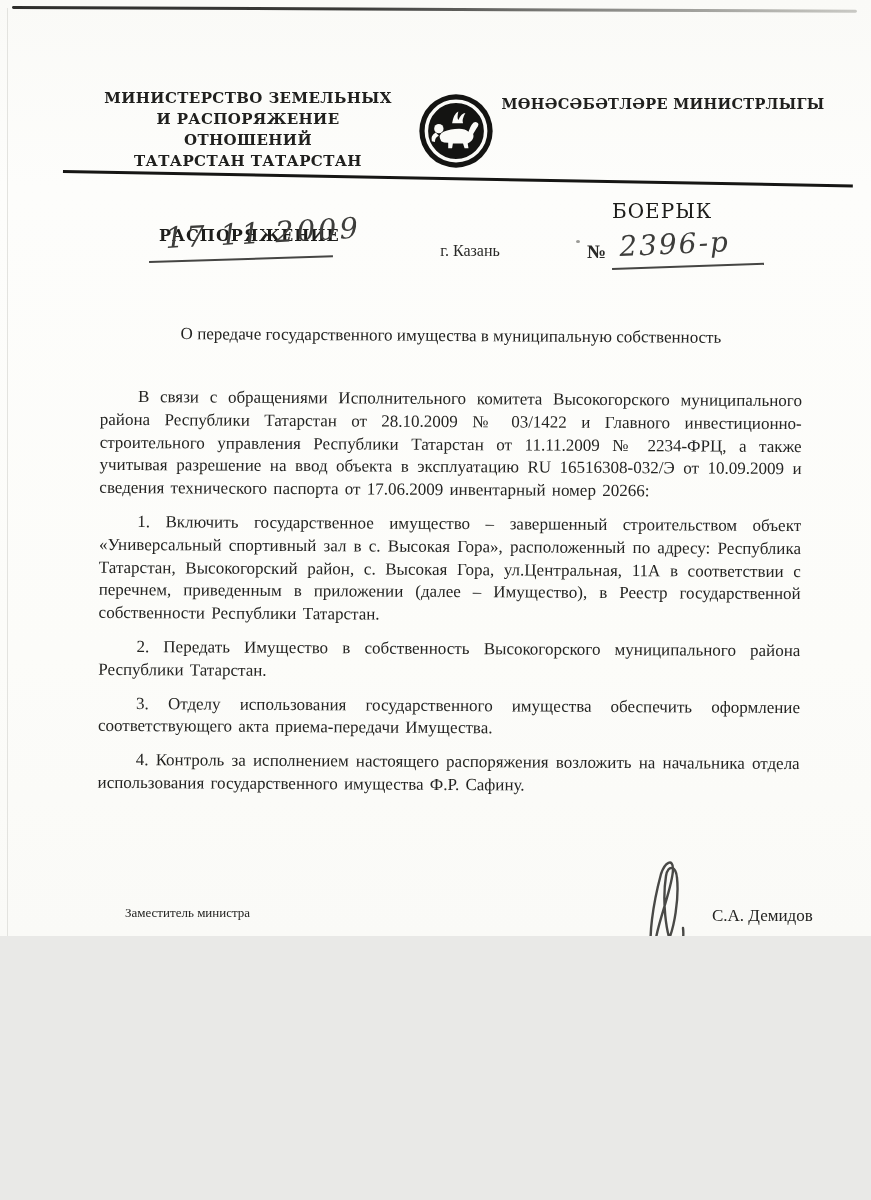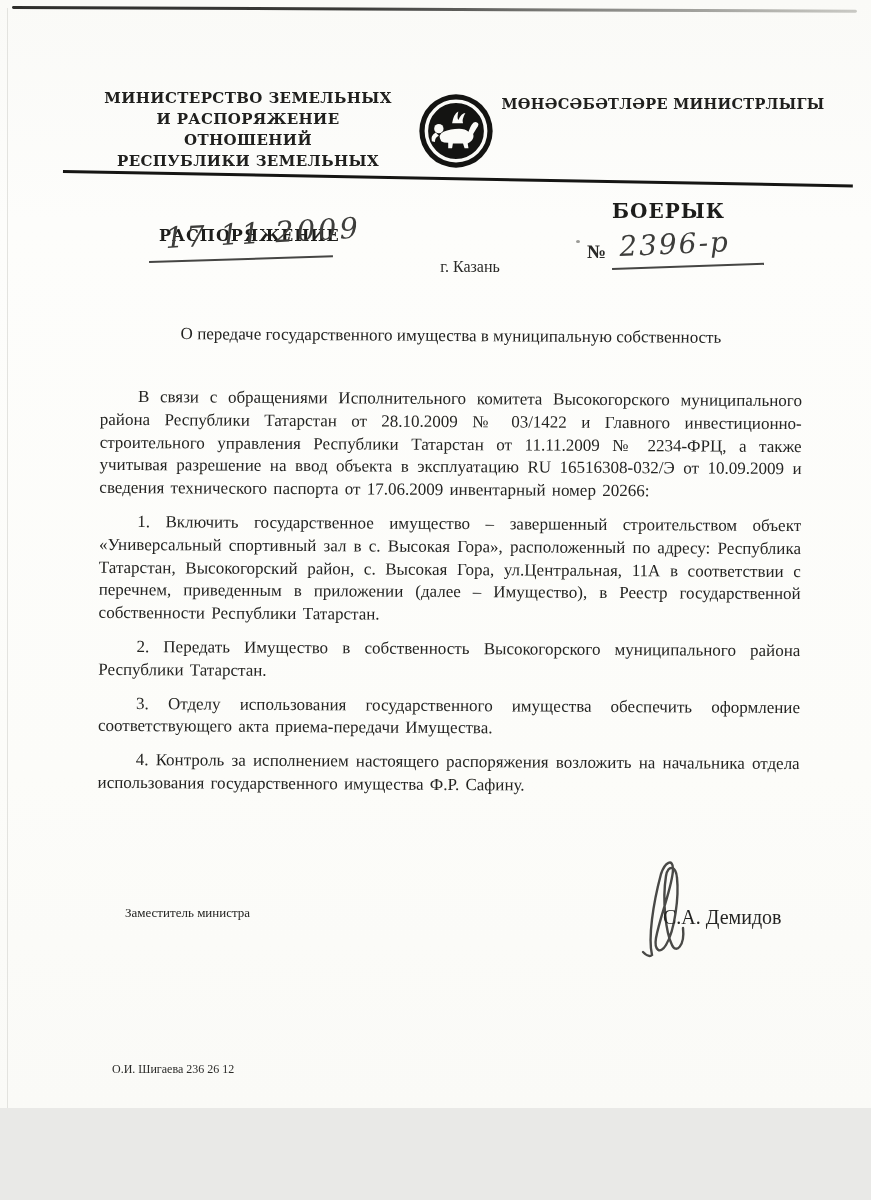--- a/index.html
+++ b/index.html
@@ -5,21 +5,21 @@
   html,body{margin:0;padding:0;}
   body{
     width:871px;height:1200px;
     background:#e9e9e7;
     font-family:"Liberation Serif", serif;
     color:#262626;
     overflow:hidden;
   }
   .page{
     position:relative;
-    width:871px;height:1108px;
+    width:871px;height:936px;
     background:linear-gradient(180deg,#fafaf7 0%, #fdfdfb 20%, #fcfcf9 70%, #fafaf7 100%);
     overflow:hidden;
   }
   
   .scan-top-line{
     position:absolute;left:12px;top:6px;width:845px;height:3px;
     background:linear-gradient(90deg,#2e2e2c 0%,#3a3a38 40%,#8a8a86 70%,#c9c9c4 100%);
     transform:rotate(0.25deg);transform-origin:left top;border-radius:2px;
   }
   .scan-left-line{
@@ -46,34 +46,34 @@
   }
 
   .doctype-ru{
     position:absolute;left:159px;top:194px;
     font-family:"DejaVu Serif","Liberation Serif",serif;
     font-weight:bold;font-size:16px;letter-spacing:1px;color:#1d1d1b;margin-top:32px;
   }
   .doctype-tt{
     position:absolute;left:612px;top:199px;
     font-family:"DejaVu Serif","Liberation Serif",serif;
-    font-weight:bold;font-size:20px;letter-spacing:1px;color:#1d1d1b;
+    font-weight:normal;font-size:20px;letter-spacing:1px;color:#1d1d1b;
   }
 
   .hw{font-family:"DejaVu Serif","Liberation Serif",serif;font-style:italic;color:#3d3d3b;}
   .hw-date{
     position:absolute;left:166px;top:221px;font-size:29px;letter-spacing:3px;
     transform:rotate(-3deg);transform-origin:left bottom;
   }
   .hw-date-underline{
     position:absolute;left:149px;top:261px;width:184px;height:2px;background:#454543;
     transform:rotate(-1.8deg);transform-origin:left top;
   }
   .place{
-    position:absolute;left:405px;top:258px;width:130px;text-align:center;
+    position:absolute;left:405px;top:242px;width:130px;text-align:center;
     font-size:16px;color:#2a2a28;
   }
   .num-label{
     position:absolute;left:587px;top:241px;font-size:19px;font-weight:bold;color:#2a2a28;
   }
   .hw-number{
     position:absolute;left:620px;top:230px;font-size:28px;letter-spacing:2px;
     transform:rotate(-2.5deg);transform-origin:left bottom;
   }
   .hw-number-underline{
@@ -91,38 +91,38 @@
     transform:rotate(0.35deg);transform-origin:center top;
   }
   .doc-body p{
     margin:0 0 11px 0;
     font-size:17px;line-height:22.8px;
     text-align:justify;text-indent:38px;
     word-spacing:2px;color:#242422;
   }
 
   .sig-title{position:absolute;left:125px;top:905px;font-size:13px;color:#242422;text-align:right;}
-  .sig-name{position:absolute;left:663px;top:906px;font-size:20px;color:#242422;}
+  .sig-name{position:absolute;left:712px;top:906px;font-size:17px;color:#242422;}
   .sig-squiggle{position:absolute;left:637px;top:856px;width:66px;height:110px;}
 
   .footer-contact{position:absolute;left:112px;top:1038px;font-size:12px;color:#2a2a28;margin-top:24px;}
 </style>
 </head>
 <body>
 
 <div class="page">
 
   <div class="scan-top-line"></div>
   <div class="scan-left-line"></div>
   <div class="scan-dot" style="left:576px;top:240px;"></div>
 
   <div class="hdr-left">
     <div>МИНИСТЕРСТВО ЗЕМЕЛЬНЫХ</div>
     <div>И РАСПОРЯЖЕНИЕ ОТНОШЕНИЙ</div>
-    <div>РЕСПУБЛИКИ ЗЕМЕЛЬНЫХ</div>
+    <div>ТАТАРСТАН ТАТАРСТАН</div>
   </div>
 
   <div class="emblem">
     <svg viewBox="0 0 100 100" width="78" height="78" aria-hidden="true">
       <circle cx="50" cy="50" r="47" fill="#141412"></circle>
       <circle cx="50" cy="50" r="38" fill="none" stroke="#fbfbf8" stroke-width="4.5"></circle>
       <g fill="#fbfbf8">
 
         <path d="M31 63 q-5 -8 3 -12 q9 -4 20 -4 q8 0 12 4 q5 -15 11 -12 q4 2 -1 8 l-4 7 q2 6 -4 10 l-3 2 l1 6 h-5 l-2 -6 h-13 l-1 6 h-5 v-7 q-6 0 -9 -2 z"></path>
         <circle cx="28" cy="47" r="6"></circle>

